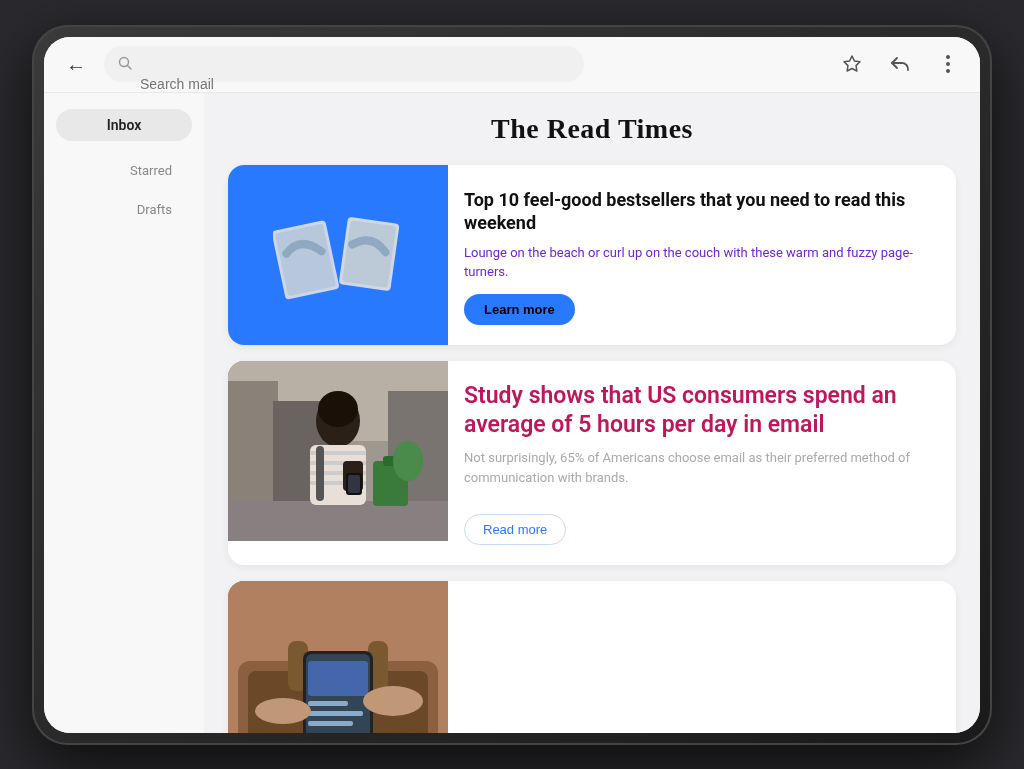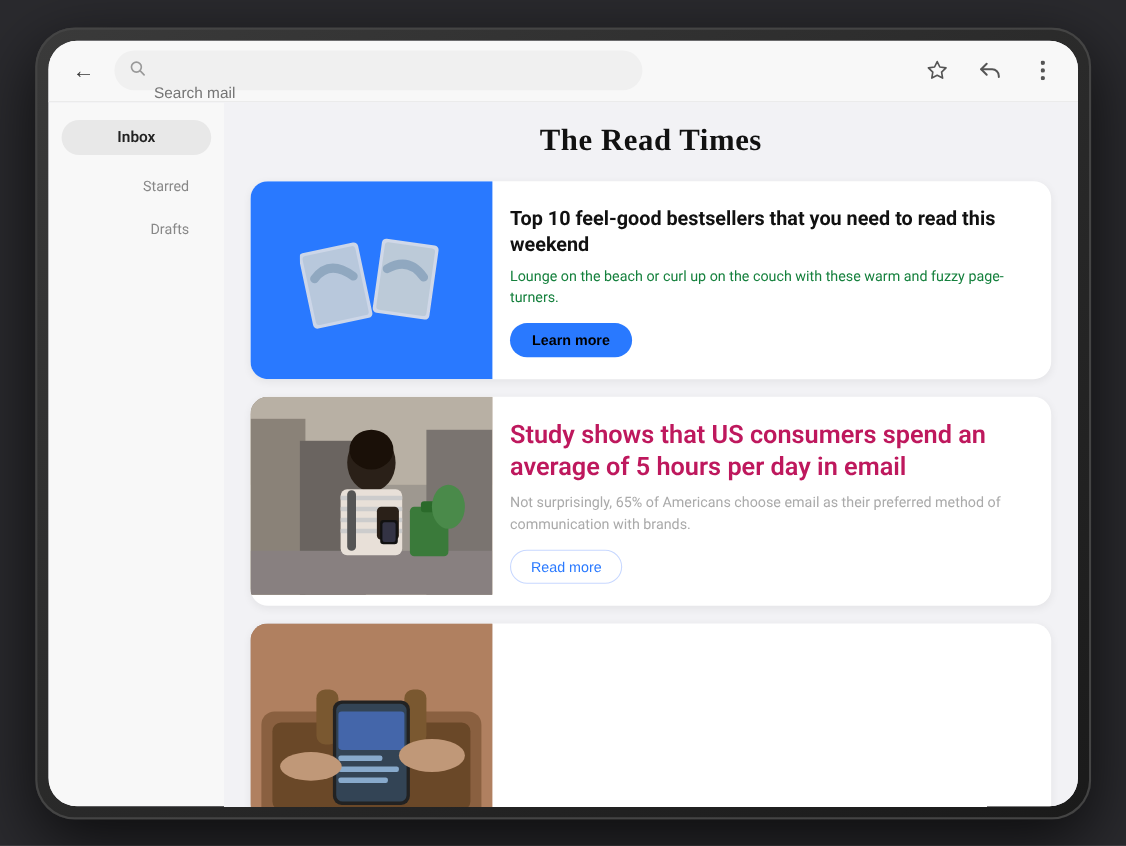--- a/index.html
+++ b/index.html
@@ -213,21 +213,21 @@
 
     .article-title-secondary {
       font-size: 23px;
       font-weight: 600;
       color: #be185d;
       line-height: 1.3;
     }
 
     .article-desc {
       font-size: 13px;
-      color: #15803d;
+      color: #6d28d9;
       line-height: 1.5;
     }
 
     .article-desc-secondary {
       font-size: 13px;
       color: #aaa;
       line-height: 1.5;
     }
 
     .learn-more-btn {
@@ -248,21 +248,21 @@
       display: inline-block;
       background: transparent;
       color: #2979ff;
       border-radius: 20px;
       padding: 7px 18px;
       font-size: 13px;
       font-weight: 500;
       cursor: pointer;
       border: 1.5px solid #c8d8ff;
       width: fit-content;
-      margin-top: 5px;
+      margin-top: 19px;
     }
     .back-arrow::before { content: '←'; font-size: 20px; }
 
     
     .email-area::-webkit-scrollbar { width: 4px; }
     .email-area::-webkit-scrollbar-thumb { background: #ccc; border-radius: 4px; }
   </style>
 </head>
 <body>
 

